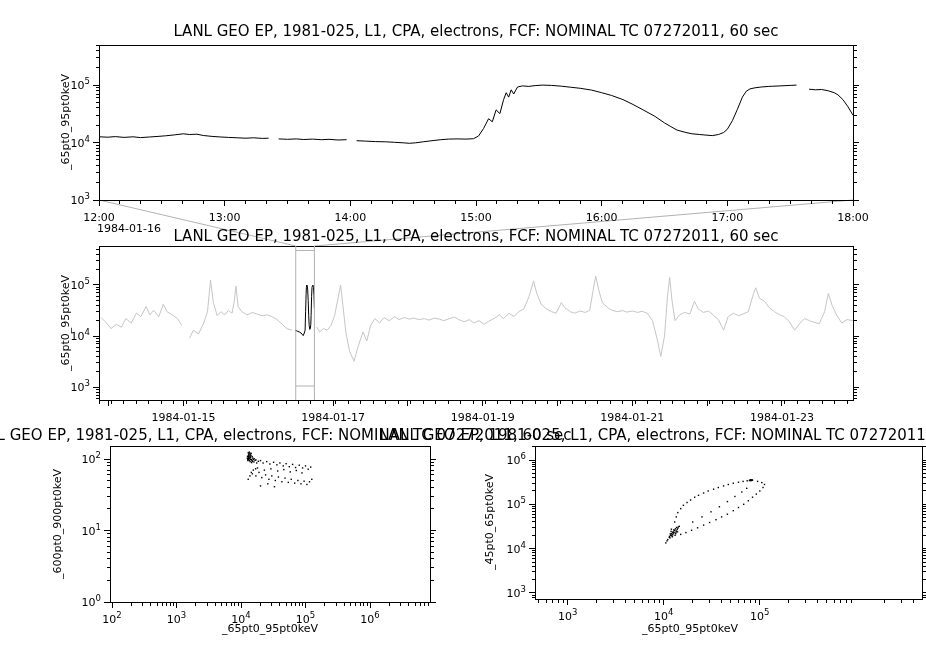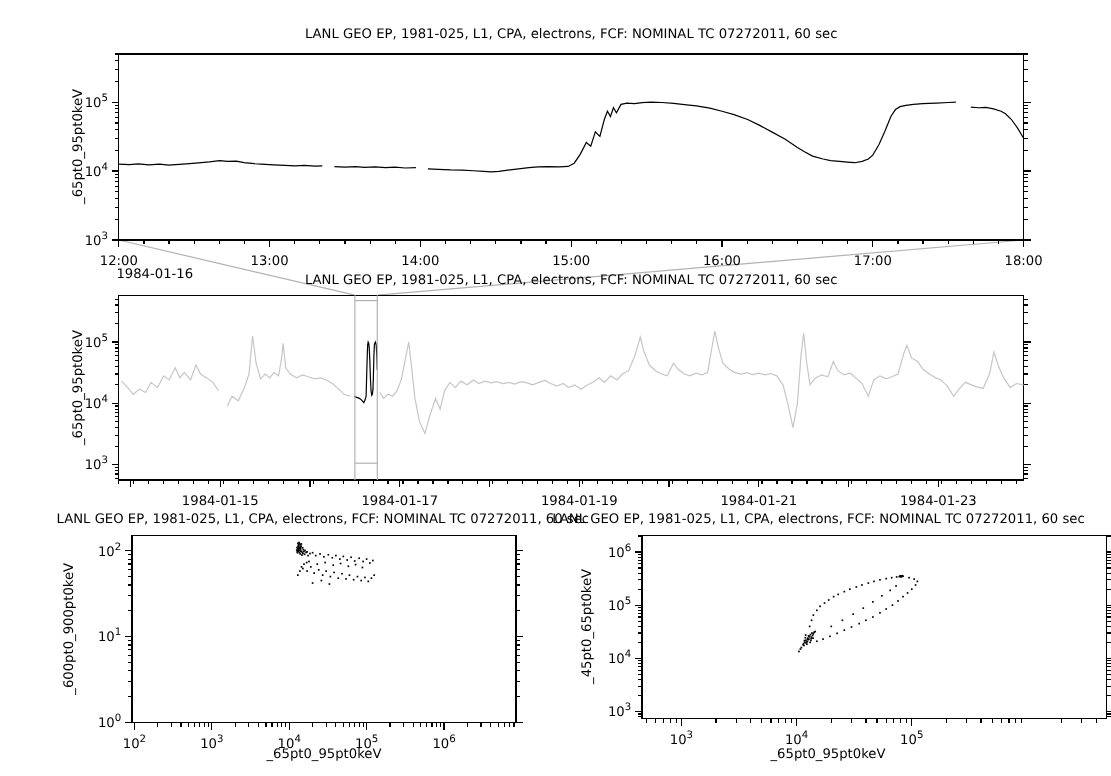--- a/index.html
+++ b/index.html
@@ -1,19 +1,19 @@
 <!DOCTYPE html>
 <html><head>
 <meta charset="utf-8">
 <style>
   html,body{margin:0;padding:0;background:#ffffff;}
   #stage{position:relative;width:926px;height:647px;background:#ffffff;overflow:hidden;
          font-family:"DejaVu Sans","Liberation Sans",sans-serif;}
   #plot-svg{position:absolute;left:0;top:0;}
-  .ptitle{position:absolute;font-size:11px;color:#000;white-space:nowrap;transform:translateX(-50%);}
+  .ptitle{position:absolute;font-size:15px;color:#000;white-space:nowrap;transform:translateX(-50%);}
   .ylab{position:absolute;font-size:11px;color:#000;white-space:nowrap;
         transform:translate(-50%,-50%) rotate(-90deg);}
   .xlab{position:absolute;font-size:11px;color:#000;white-space:nowrap;transform:translate(-50%,0);}
   .ctxdate{position:absolute;font-size:11px;color:#000;white-space:nowrap;}
 </style>
 </head>
 <body>
 
 <div id="stage">
   <svg id="plot-svg" width="926" height="647">

